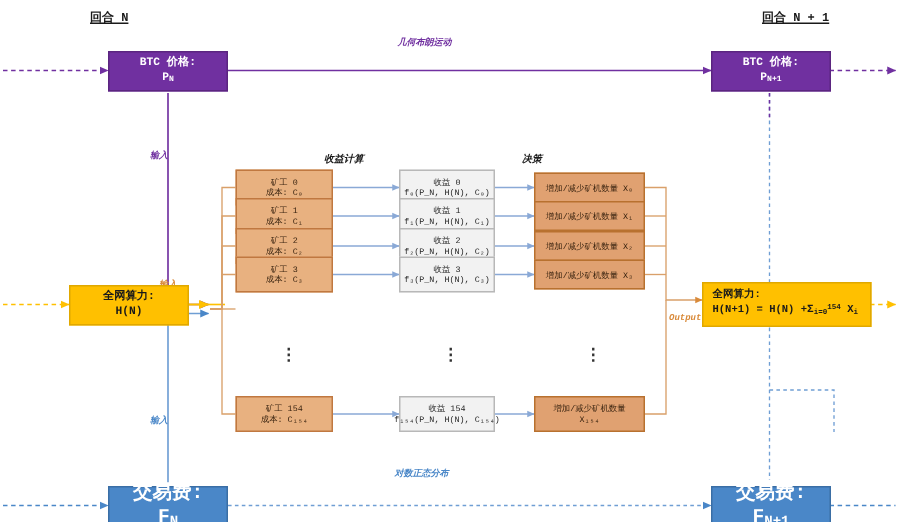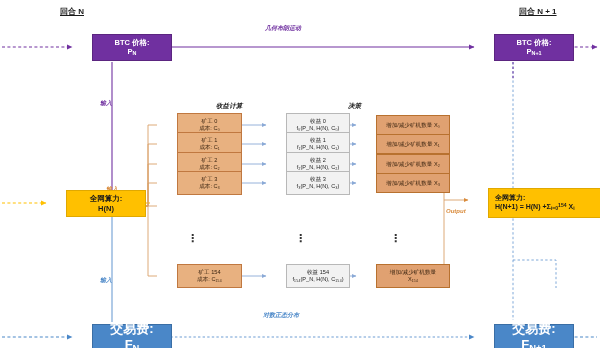--- a/index.html
+++ b/index.html
@@ -9,34 +9,34 @@
   }
   body {
     font-family: "Liberation Sans", "DejaVu Sans", sans-serif;
   }
   #canvas {
     position: relative;
     width: 600px;
     height: 348px;
     background: #ffffff;
     overflow: hidden;
+    font-family: Liberation Mono, monospace;
   }
 
   
   .node {
     position: absolute;
     box-sizing: border-box;
     display: flex;
     flex-direction: column;
     align-items: center;
     justify-content: center;
     text-align: center;
     line-height: 1.25;
     white-space: nowrap;
-    margin-left: 20px;
   }
   .node .l1, .node .l2 { display: block; }
 
   
   .node-purple {
     background: #7030a0;
     border: 1px solid #5b2580;
     color: #ffffff;
     font-size: 7.5px;
     font-weight: bold;
@@ -207,21 +207,21 @@
     <path d="M430,164 L444,164" stroke="#d9a06a" stroke-width="0.9" fill="none"></path>
     <path d="M430,183 L444,183" stroke="#d9a06a" stroke-width="0.9" fill="none"></path>
     <path d="M430,276 L444,276 L444,200" stroke="#d9a06a" stroke-width="0.9" fill="none"></path>
 
     <path d="M580,203 L597,203" stroke="#ffc000" stroke-width="1.1" stroke-dasharray="3,2.4" fill="none" marker-end="url(#ah-yellow)"></path>
 
     <path d="M513,62 L513,80" stroke="#7030a0" stroke-width="1" stroke-dasharray="2.4,2.2" fill="none"></path>
   </svg>
 
   <div class="round-title" style="left:60px; top:6px;">回合 N</div>
-  <div class="round-title" style="left:475px; top:6px;padding-left:44px;">回合 N + 1</div>
+  <div class="round-title" style="left:464px; top:6px;padding-left:44px;">回合 N + 1</div>
 
   <div class="col-title" style="left:216px; top:102px;">收益计算</div>
   <div class="col-title" style="left:348px; top:102px;">决策</div>
 
   <div class="elabel elabel-purple" style="left:265px; top:24px;">几何布朗运动</div>
   <div class="elabel elabel-blue" style="left:263px; top:311px;">对数正态分布</div>
   <div class="elabel elabel-purple" style="left:100px; top:99px;">输入</div>
   <div class="elabel elabel-orange" style="left:106px; top:185px;">输入</div>
   <div class="elabel elabel-blue" style="left:100px; top:276px;">输入</div>
   <div class="elabel elabel-orange" style="left:446px; top:208px;">Output</div>

